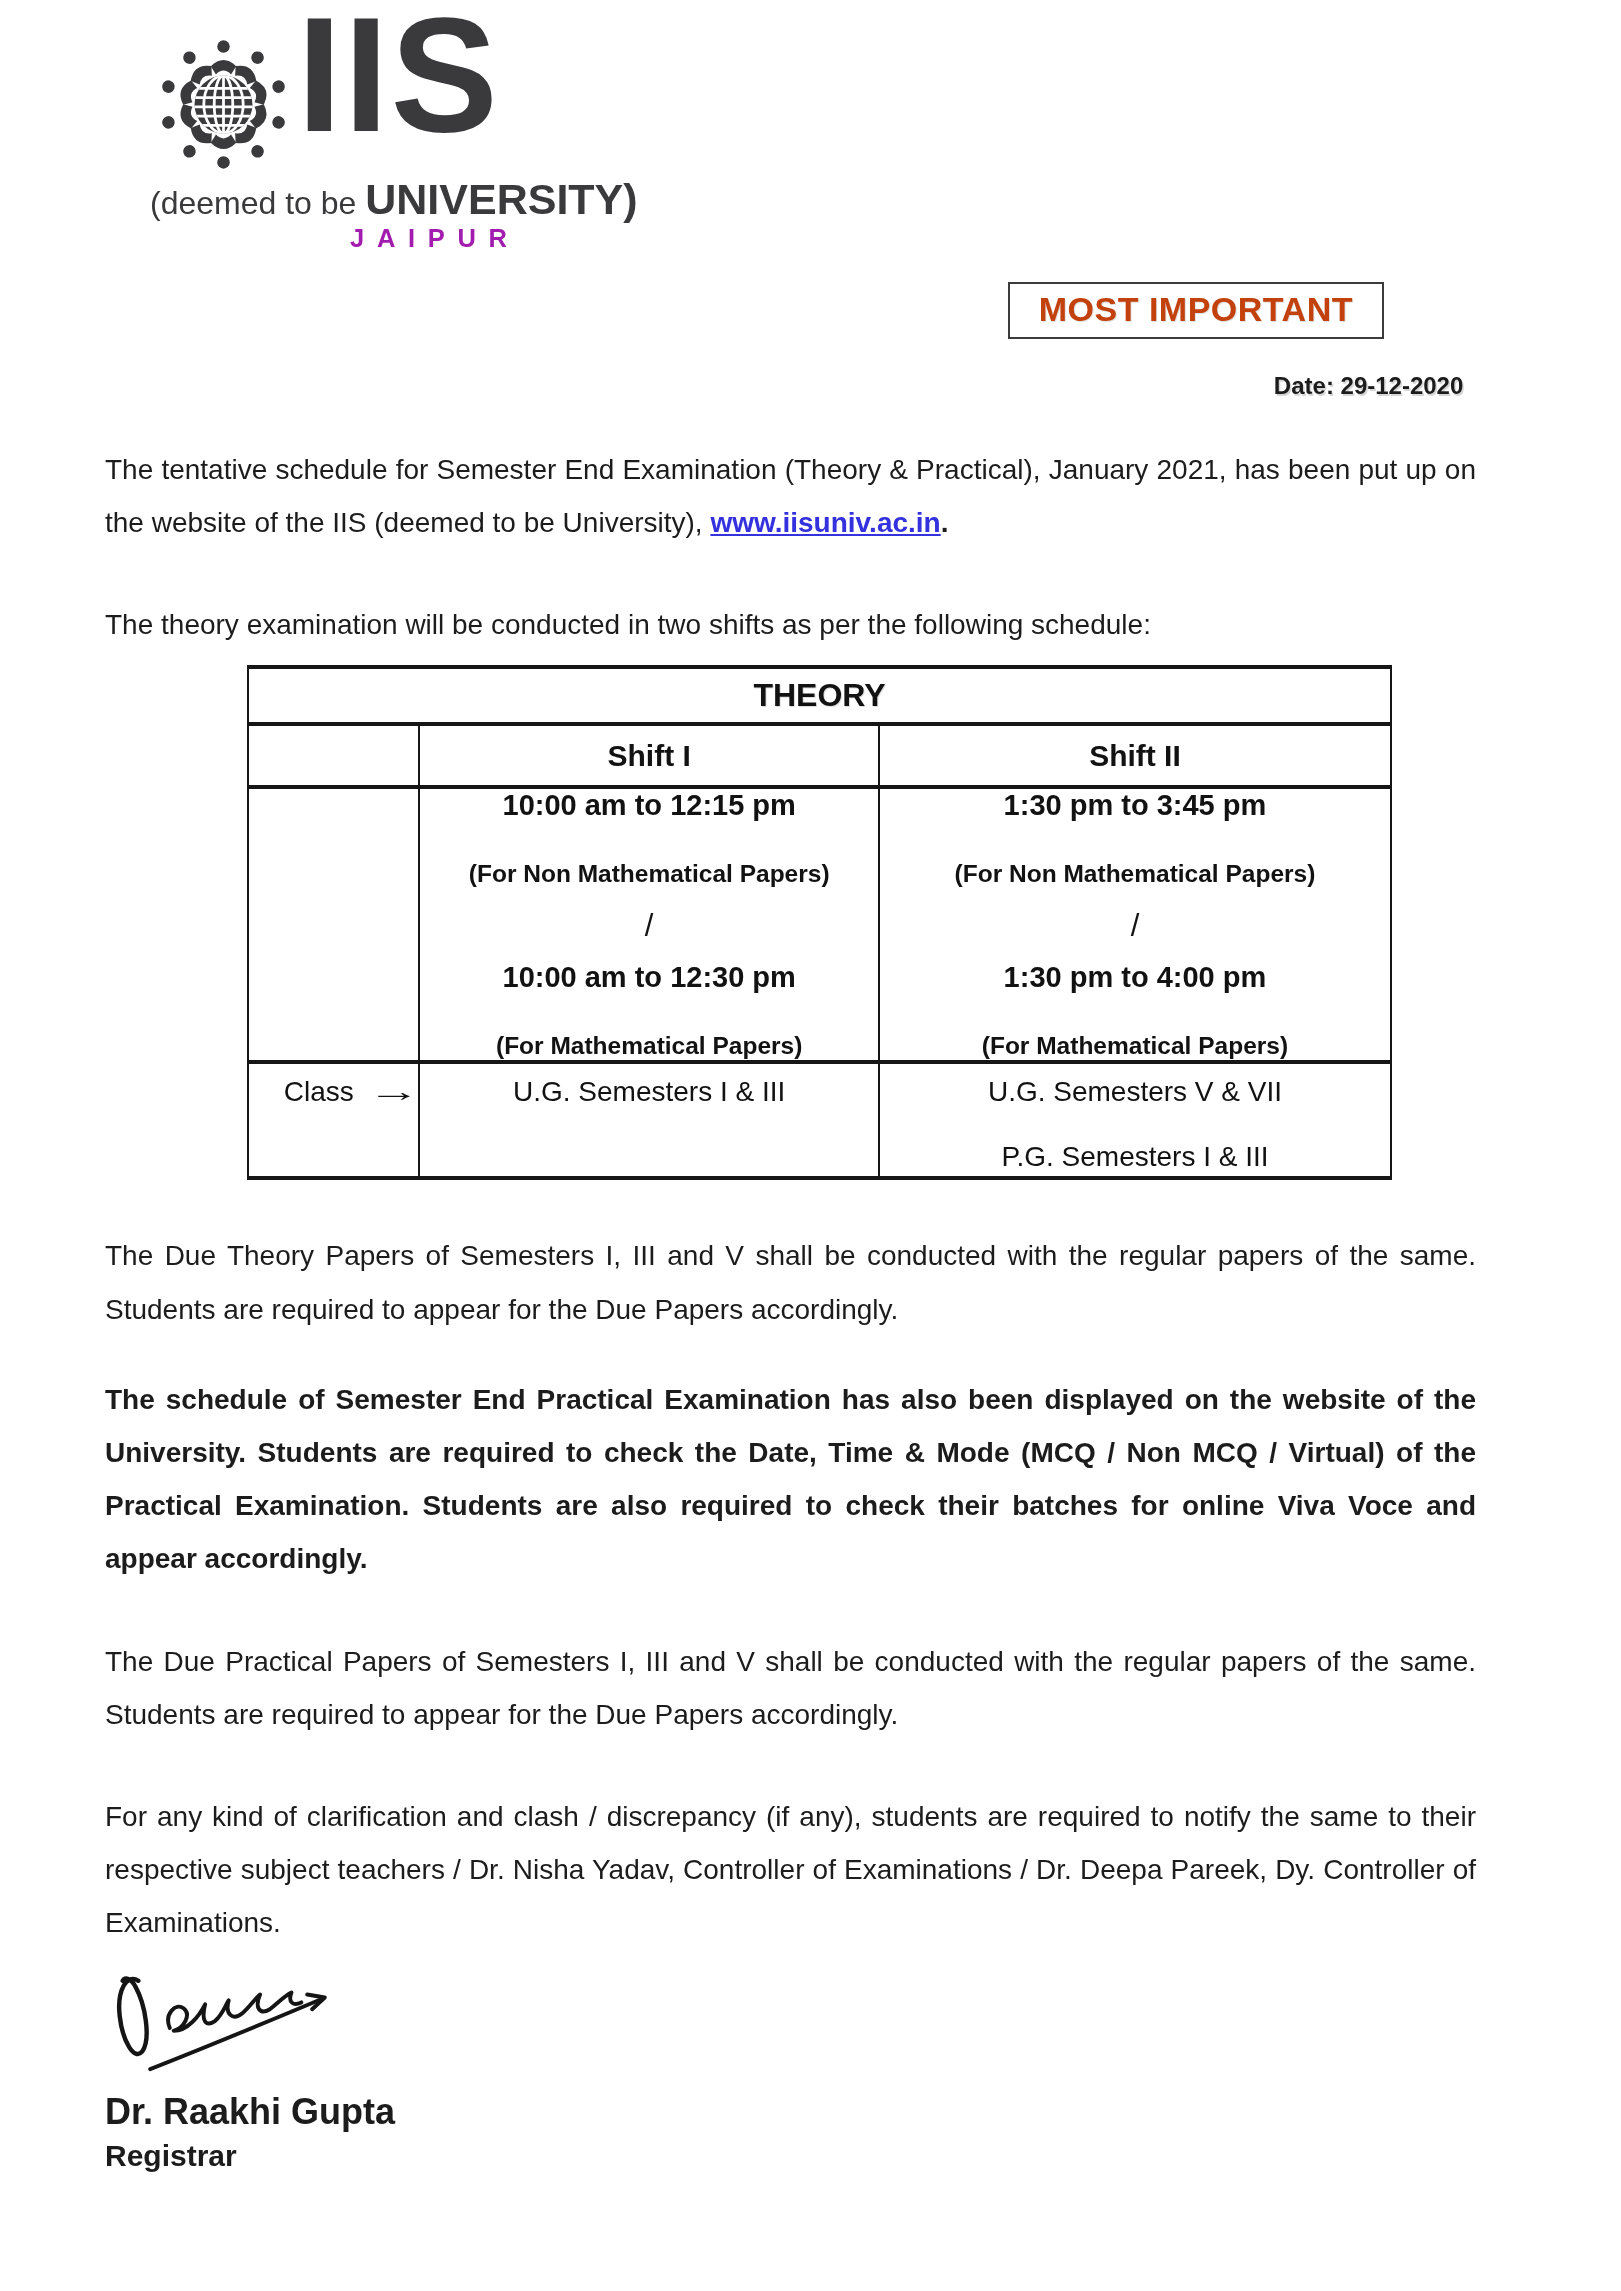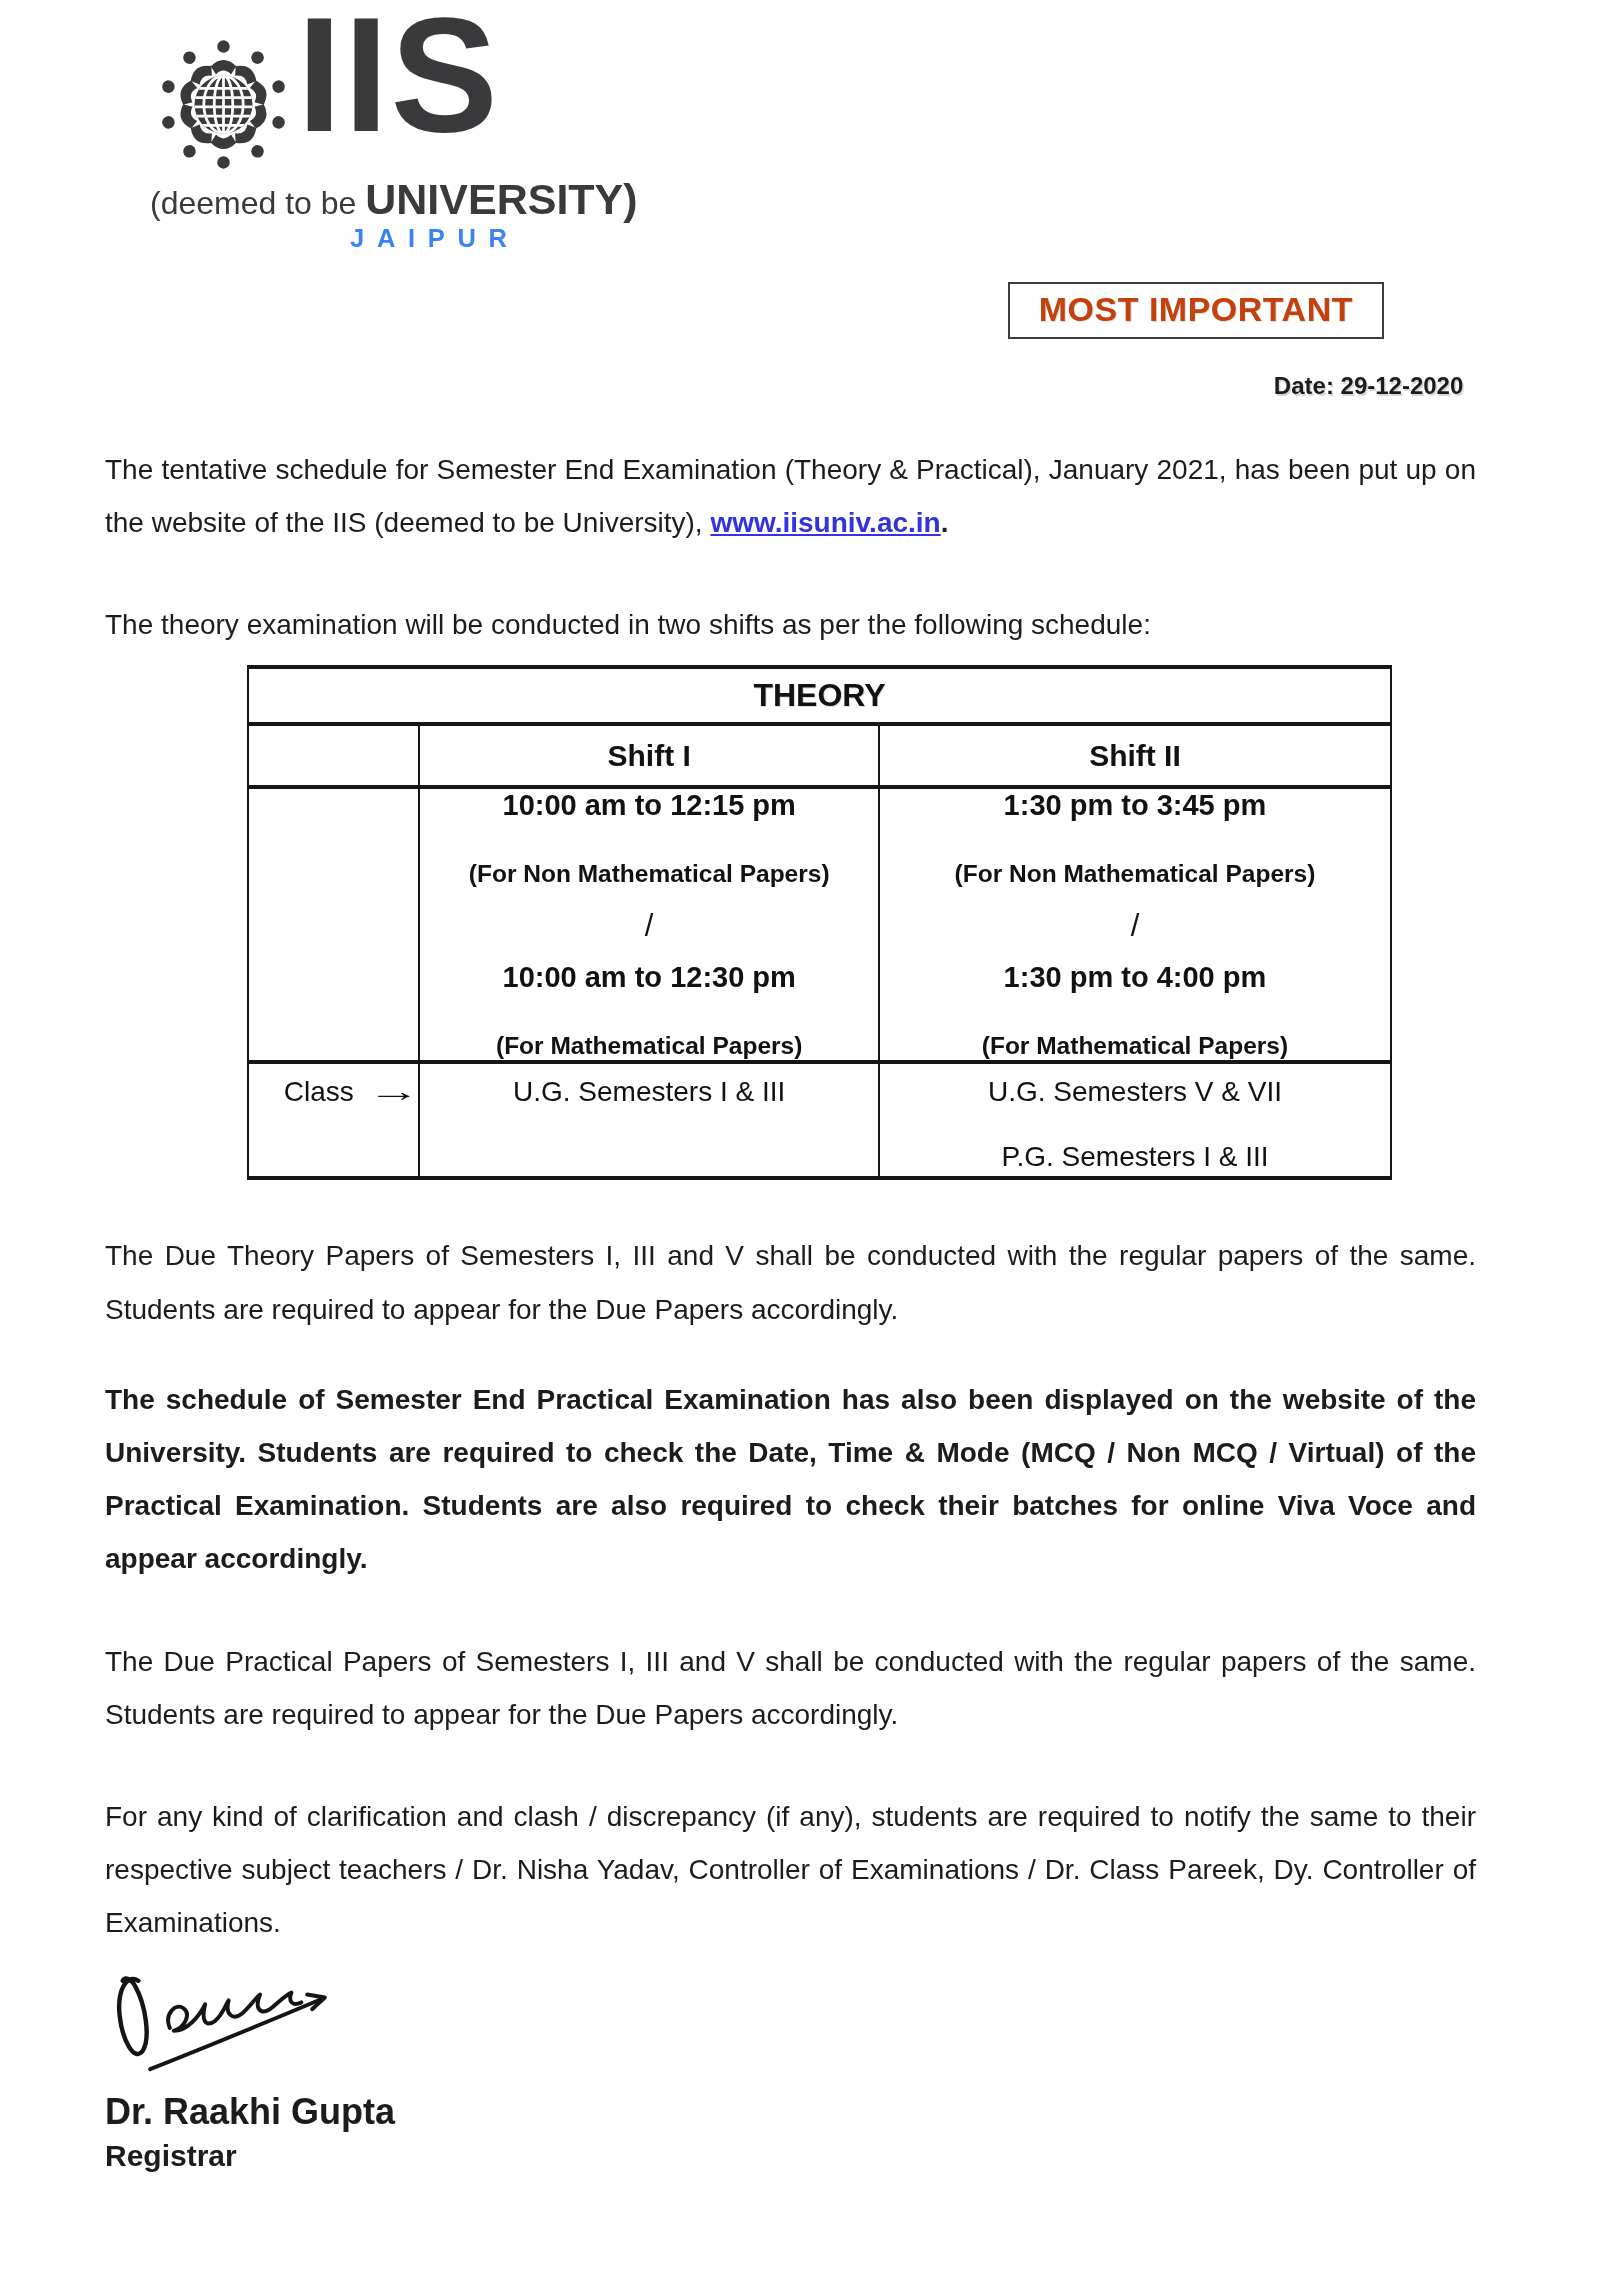--- a/index.html
+++ b/index.html
@@ -20,21 +20,21 @@
     position: absolute; left: 192px; top: -27.4px;
     font-size: 161px; font-weight: 800; letter-spacing: 2px;
     color: #3a3a3c; line-height: 1;
     transform: scaleY(1.02);
   }
   .logo-deemed-line { position: absolute; left: 45px; top: 153px; white-space: nowrap; color: #3a3a3c; }
   .logo-deemed-prefix { font-size: 32px; font-weight: 400; }
   .logo-university { font-size: 43px; font-weight: 800; letter-spacing: 0px; }
   .logo-city {
     position: absolute; left: 245px; top: 202px;
-    font-size: 25.5px; font-weight: 800; letter-spacing: 12.7px; color: #3b82f6;
+    font-size: 25.5px; font-weight: 800; letter-spacing: 12.7px; color: #a21caf;
   }
 
   
   .banner-row { text-align: right; margin-top: 13.7px; padding-right: 92px; }
   .banner-box {
     display: inline-block;
     border: 2.9px solid #3c3c3c;
     padding: 5.9px 29px 7.8px;
     font-size: 34px; font-weight: 700; letter-spacing: 0.5px;
     text-shadow: 1px 1px 0 rgba(130,130,130,0.25);
@@ -194,21 +194,21 @@
       </tr>
     </tbody>
   </table>
 
   <p class="para">The Due Theory Papers of Semesters I, III and V shall be conducted with the regular papers of the same. Students are required to appear for the Due Papers accordingly.</p>
 
   <p class="para bold">The schedule of Semester End Practical Examination has also been displayed on the website of the University. Students are required to check the Date, Time &amp; Mode (MCQ / Non MCQ / Virtual) of the Practical Examination. Students are also required to check their batches for online Viva Voce and appear accordingly.</p>
 
   <p class="para">The Due Practical Papers of Semesters I, III and V shall be conducted with the regular papers of the same. Students are required to appear for the Due Papers accordingly.</p>
 
-  <p class="para">For any kind of clarification and clash / discrepancy (if any), students are required to notify the same to their respective subject teachers / Dr. Nisha Yadav, Controller of Examinations / Dr. Class Pareek, Dy. Controller of Examinations.</p>
+  <p class="para">For any kind of clarification and clash / discrepancy (if any), students are required to notify the same to their respective subject teachers / Dr. Nisha Yadav, Controller of Examinations / Dr. Deepa Pareek, Dy. Controller of Examinations.</p>
 
   <div class="signature-block">
     <svg width="265" height="116" viewBox="0 0 270 118" xmlns="http://www.w3.org/2000/svg" fill="none" stroke="#151515" stroke-linecap="round" stroke-linejoin="round">
       <path stroke-width="4.5" d="M34,16 C22,8 12,26 15,52 C18,78 30,98 38,88 C47,75 41,40 31,22 C27,14 20,11 18,16"></path>
       <path stroke-width="4" d="M66,64 C60,50 72,38 80,44 C88,50 81,64 70,67 C84,67 96,52 102,40 C98,56 102,64 112,57 C120,50 122,42 126,36 C122,50 130,57 140,49 C148,42 152,35 158,30 C152,44 158,51 168,45 C176,39 182,32 190,28 C186,38 192,42 200,38"></path>
       <path stroke-width="4" d="M46,106 C92,88 160,60 222,34"></path>
       <path stroke-width="4" d="M206,30 L224,33 L211,45"></path>
     </svg>
     <div class="signatory-name">Dr. Raakhi Gupta</div>
     <div class="signatory-designation">Registrar</div>

